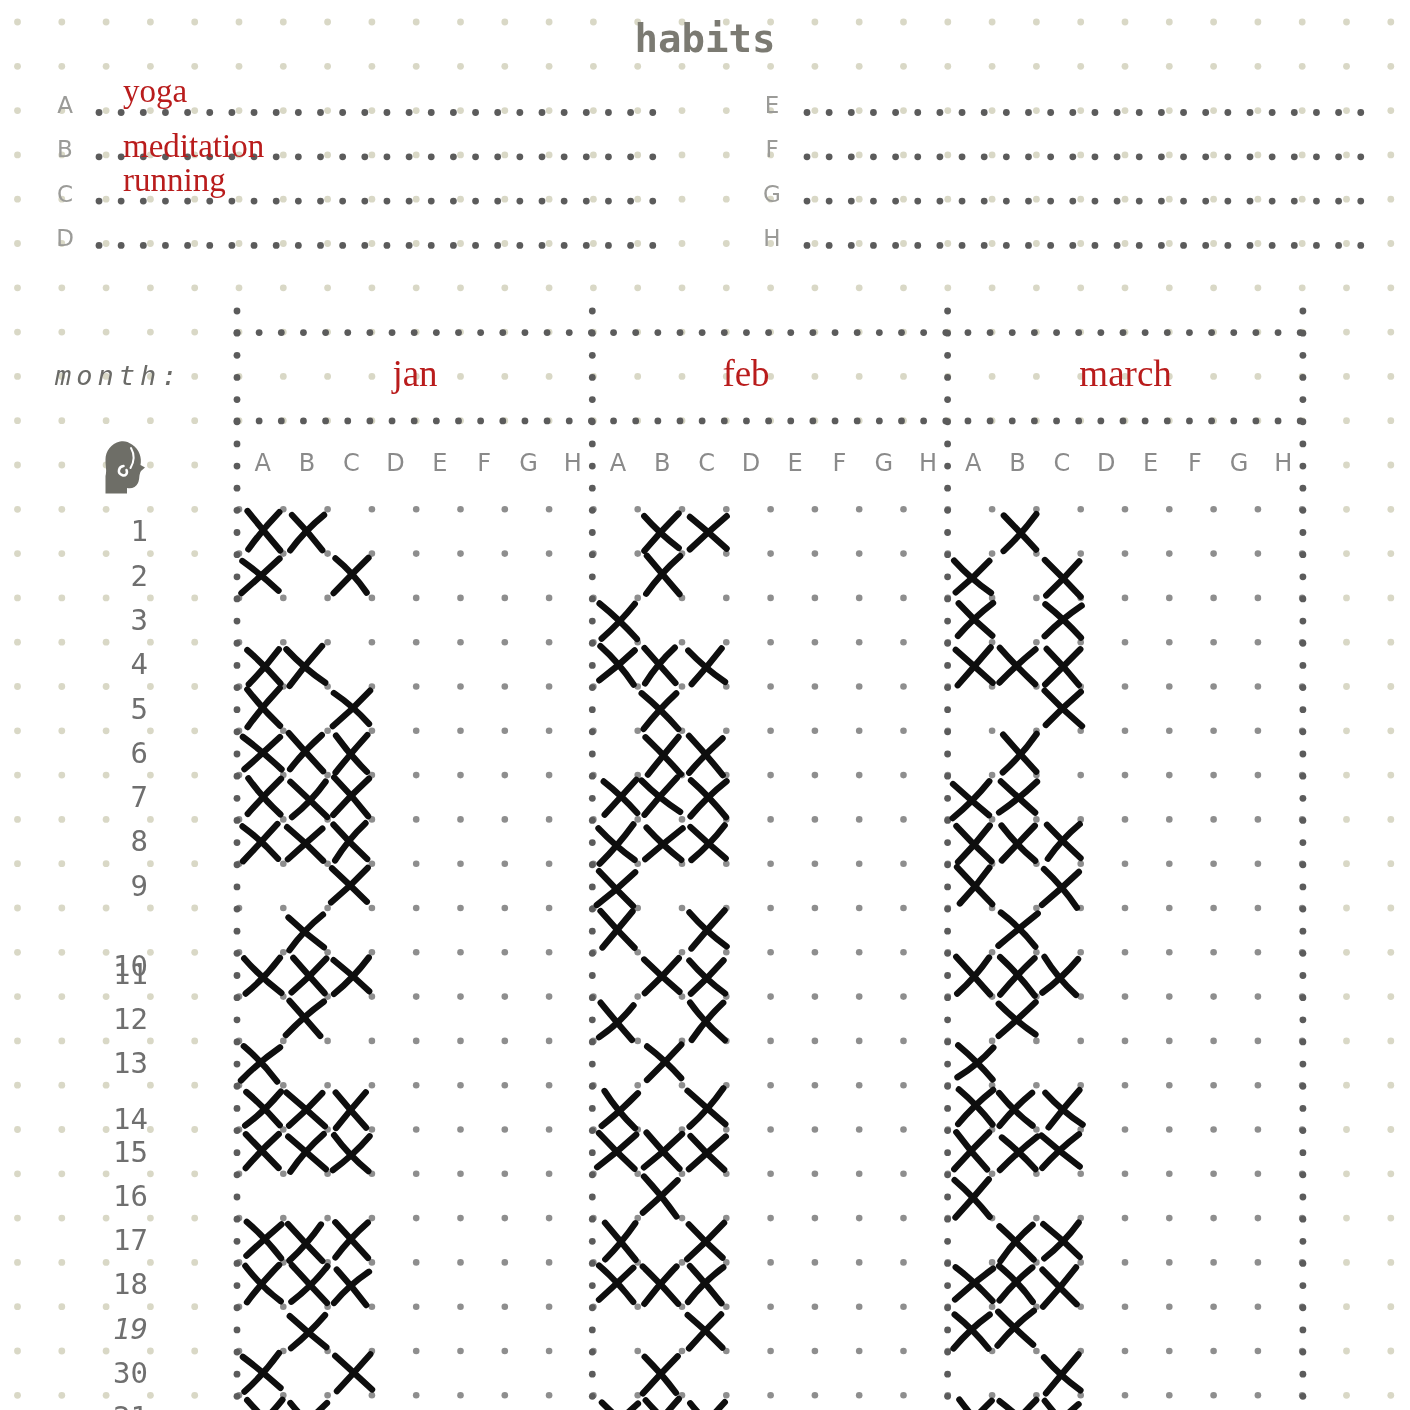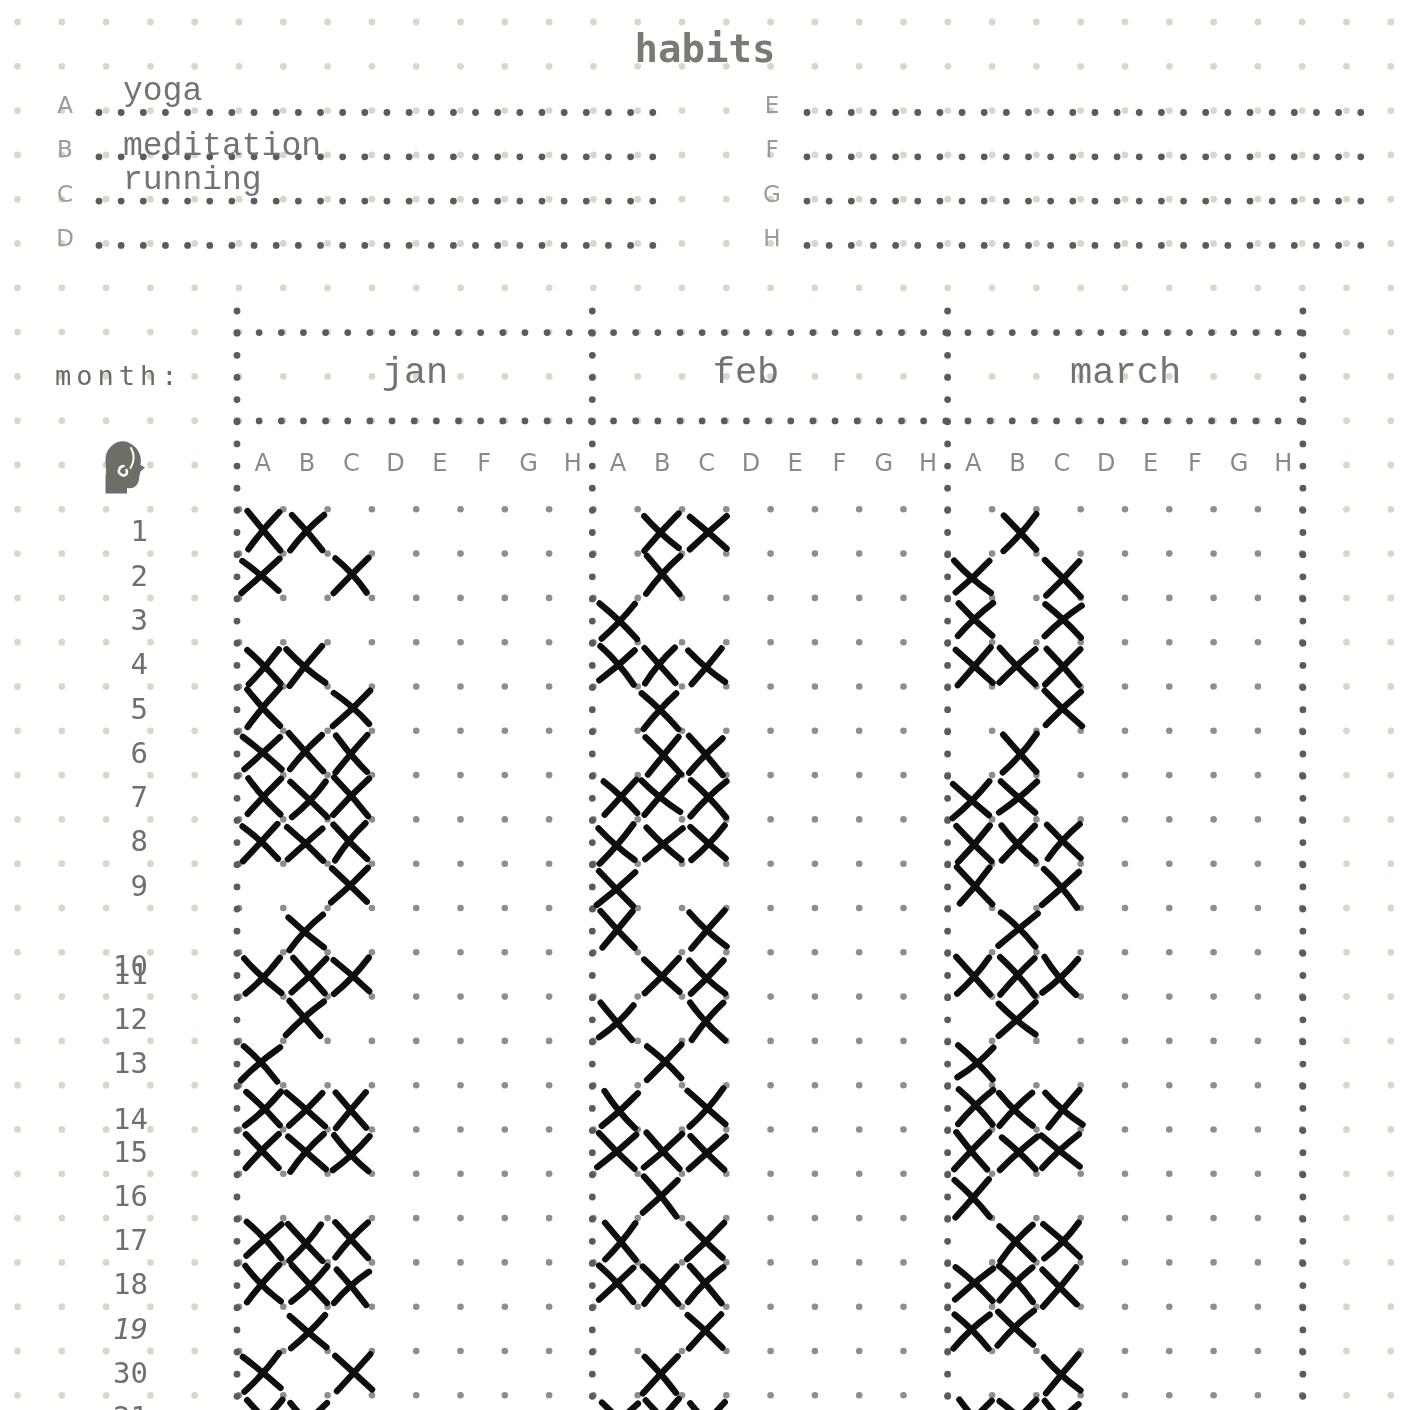--- a/index.html
+++ b/index.html
@@ -1,24 +1,24 @@
 <!DOCTYPE html>
 <html><head>
 <meta charset="utf-8">
 <style>
   html,body{margin:0;padding:0;background:#ffffff;}
   #board{position:relative;width:1410px;height:1410px;overflow:hidden;background:#ffffff;
          font-family:"DejaVu Sans", sans-serif;}
   #dot-layer{position:absolute;left:0;top:0;}
   .abs{position:absolute;}
-  .title{left:0;top:26px;width:1410px;text-align:center;
+  .title{left:0;top:16px;width:1410px;text-align:center;
          font-family:"DejaVu Sans Mono", monospace;font-weight:bold;font-size:39px;color:#7b7a72;}
   .month-label{left:55px;top:360px;font-family:"DejaVu Sans Mono", monospace;
-         font-size:27px;letter-spacing:5px;color:#6b6b68;}
-  .hand{font-family:Liberation Mono, monospace;color:#737373;}
+         font-size:27px;letter-spacing:5px;color:#6b6b68;font-style:italic;}
+  .hand{font-family:Liberation Serif, serif;color:#b91c1c;}
   .month-name{top:352px;text-align:center;font-size:37px;}
   .habit-name{font-size:33px;height:42px;}
   .legend-key{width:36px;text-align:center;font-size:23px;color:#9b9b98;}
   .col-letter{width:32px;text-align:center;font-size:24px;color:#8a8a8a;}
   .day-number{left:0;width:148px;text-align:right;font-family:"DejaVu Sans Mono", monospace;
          font-size:29px;color:#6f6f6f;}
   .head-icon{left:100px;top:440px;}
 </style>
 </head>
 <body>

